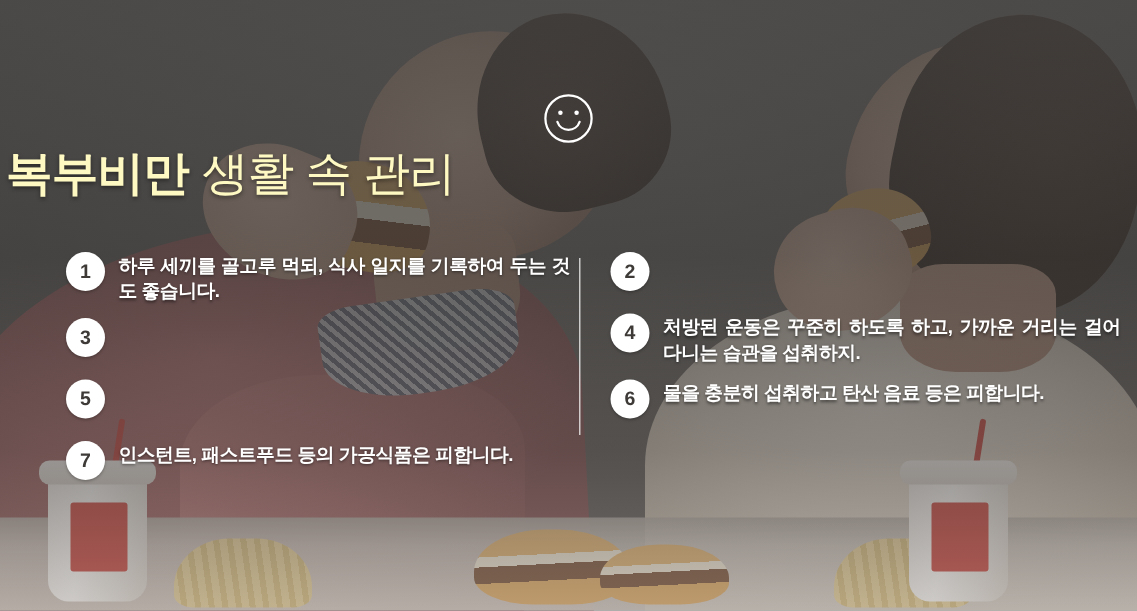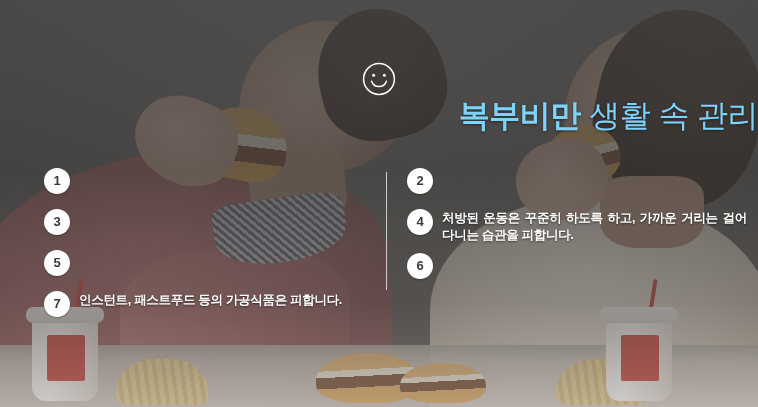--- a/index.html
+++ b/index.html
@@ -277,22 +277,22 @@
     top: 62px;
     width: 34px;
     height: 34px;
   }
 
   .title {
     position: absolute;
     left: 4px;
     right: 0;
     top: 98px;
-    text-align: right;
-    color: #7dd3fc;
+    text-align: left;
+    color: #fef9c3;
     font-size: 31px;
     line-height: 36px;
     white-space: nowrap;
     text-shadow: 0 1px 3px rgba(0,0,0,.45);
   }
   .title-strong { font-weight: 700; letter-spacing: -0.5px; }
   .title-light  { font-weight: 400; letter-spacing: -0.5px; }
 
   .divider {
     position: absolute;
@@ -394,20 +394,21 @@
     <div class="title">
       <span class="title-strong">복부비만</span><span>&nbsp;</span><span class="title-light">생활 속 관리</span>
     </div>
 
     <div class="divider"></div>
 
     <div class="col col-left">
 
       <div class="tip">
         <div class="badge">1</div>
+        <div class="tip-text justify">하루 세끼를 골고루 먹되, 식사 일지를 기록하여 두는 것도 좋습니다.</div>
       </div>
 
       <div class="tip">
         <div class="badge">3</div>
       </div>
 
       <div class="tip">
         <div class="badge">5</div>
       </div>
 
@@ -419,23 +420,24 @@
     </div>
 
     <div class="col col-right">
 
       <div class="tip">
         <div class="badge">2</div>
       </div>
 
       <div class="tip">
         <div class="badge">4</div>
-        <div class="tip-text justify">처방된 운동은 꾸준히 하도록 하고, 가까운 거리는 걸어 다니는 습관을 피합니다.</div>
+        <div class="tip-text justify">처방된 운동은 꾸준히 하도록 하고, 가까운 거리는 걸어 다니는 습관을 섭취하지.</div>
       </div>
 
       <div class="tip">
         <div class="badge">6</div>
+        <div class="tip-text">물을 충분히 섭취하고 탄산 음료 등은 피합니다.</div>
       </div>
 
     </div>
 
   </div>
 </div>
 
 </body></html>

